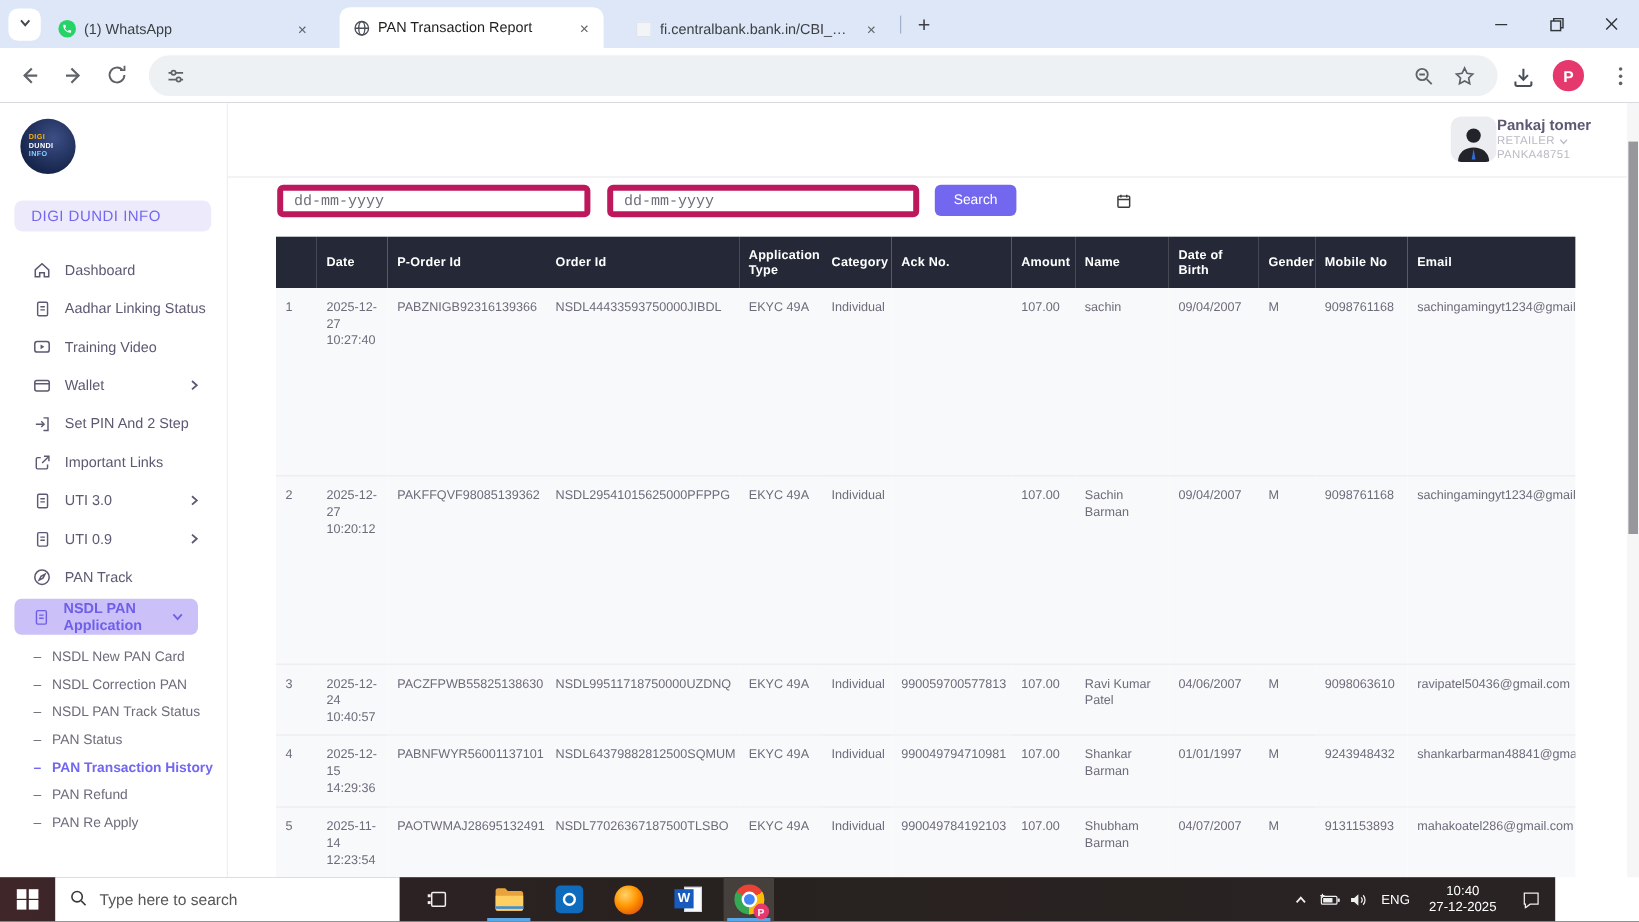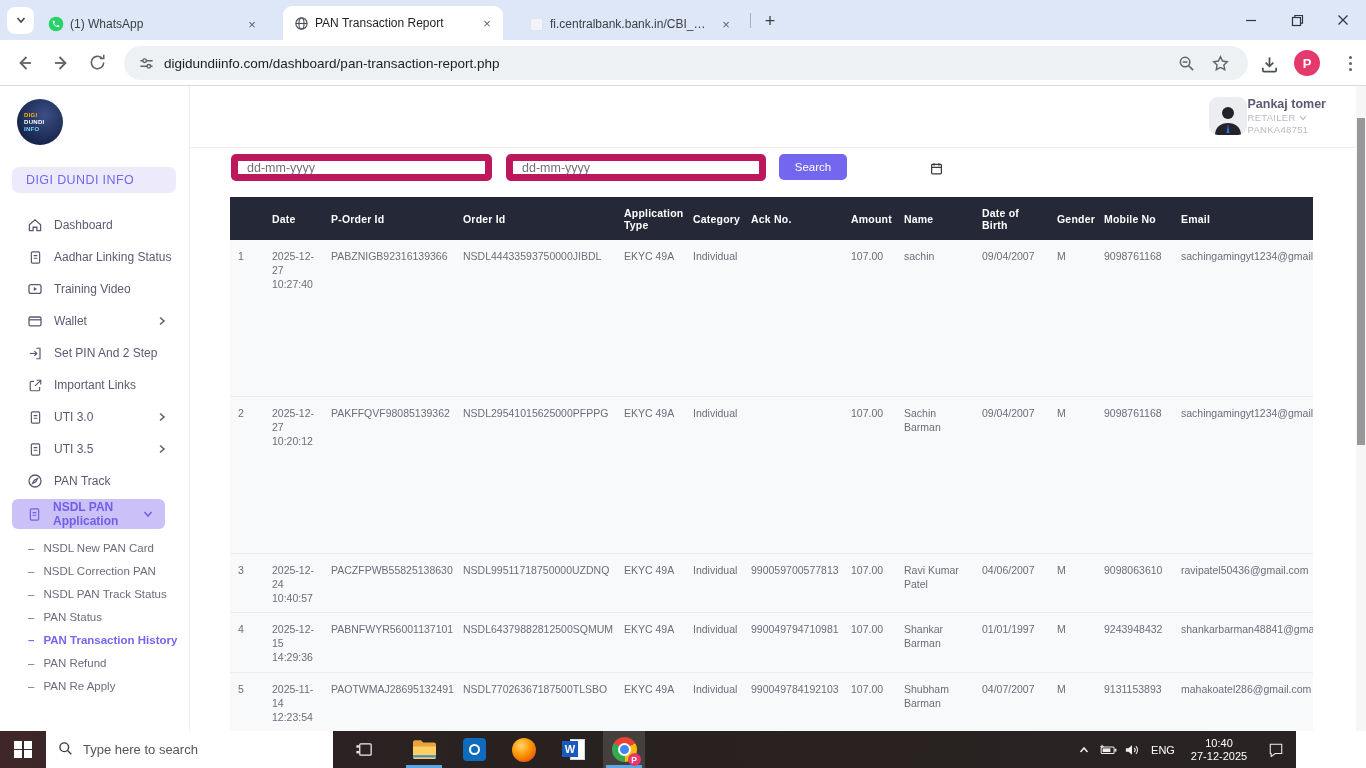--- a/index.html
+++ b/index.html
@@ -54,21 +54,21 @@
   .sub-item.active .dash{color:#7367f0}
 
   
   .main{position:absolute;left:190px;top:0;width:1166px;height:645px;background:#fff}
   .hdr-line{position:absolute;left:0;top:61px;width:1166px;border-top:1px solid #ececf1}
   .userbox{position:absolute;top:11px;right:30px;display:flex;align-items:flex-start;}
   .avatar{width:38px;height:38px;border-radius:9px;background:#ecedf1;overflow:hidden;display:flex;align-items:flex-end;justify-content:center}
   .u-name{font-size:12.5px;font-weight:bold;color:#5e5873}
   .u-sub{font-size:9.5px;color:#b9b9c3;letter-spacing:.3px;margin-top:1px;display:flex;align-items:center;gap:3px}
 
-  .datein{position:absolute;top:68px;height:27px;border:7px solid #be185d;border-radius:5px;font-size:12.5px;color:#70707a;padding:0 30px 0 9px;font-family:Liberation Sans, sans-serif;background:#fff}
+  .datein{position:absolute;top:68px;height:27px;border:5px solid #be185d;border-radius:5px;font-size:12.5px;color:#70707a;padding:0 30px 0 9px;font-family:Liberation Mono, monospace;background:#fff}
   .datein::placeholder{color:#70707a;opacity:1}
   .cal-ic{position:absolute;top:75px;color:#3a3a3a}
   .searchbtn{position:absolute;left:589px;top:68px;width:68px;height:26px;background:#7367f0;color:#fff;font-size:11.5px;border:none;border-radius:5px;font-family:"Liberation Sans",sans-serif;cursor:pointer}
 
   
   .tblwrap{position:absolute;left:40px;top:111px;width:1083px;overflow:hidden}
   table{border-collapse:collapse;table-layout:fixed;width:1083px}
   thead th{background:#252836;color:#fff;font-size:10.5px;font-weight:bold;text-align:left;vertical-align:middle;padding:6px 6px 6px 8px;height:43px;letter-spacing:.2px}
   tbody td{font-size:10.5px;color:#6e6b7b;vertical-align:top;padding:9px 6px 4px 8px;background:#f8f9fa;border-bottom:1px solid #ebecef;line-height:14px}
   tbody td:nth-child(3),tbody td:nth-child(4),tbody td:nth-child(5),
@@ -189,21 +189,20 @@
         </svg></span>
 
     <div class="addressbar">
       <span style="margin-left:15px;display:flex">
         <svg width="15" height="15" viewBox="0 0 16 16" fill="none" stroke="#5f6368" stroke-width="1.5">
             <path d="M1.5 5h13M1.5 11h13"></path>
             <circle cx="6" cy="5" r="1.9" fill="#eef1f4"></circle>
             <circle cx="10.5" cy="11" r="1.9" fill="#eef1f4"></circle>
           </svg>
       </span>
-      <span class="url">digidundiinfo.com/dashboard/pan-transaction-report.php</span>
     </div>
 
     <span class="bar-right-ic" style="left:1178px"><svg width="17" height="17" viewBox="0 0 18 18" fill="none" stroke="#5f6368" stroke-width="1.6">
           <circle cx="7.5" cy="7.5" r="5"></circle>
           <path d="M11.5 11.5L16 16"></path>
           <path d="M5 7.5h5"></path>
         </svg></span>
     <span class="bar-right-ic" style="left:1212px"><svg width="17" height="17" viewBox="0 0 18 18" fill="none" stroke="#5f6368" stroke-width="1.5">
           <path d="M9 1.8l2.2 4.6 5 .7-3.6 3.5.9 5-4.5-2.4-4.5 2.4.9-5L1.8 7.1l5-.7z"></path>
         </svg></span>
@@ -305,21 +304,21 @@
               </svg>
             </span>
         </div>
         <div class="nav-item">
           <span class="nav-ic">
               <svg width="15" height="15" viewBox="0 0 20 20" fill="none" stroke="currentColor" stroke-width="1.6">
                 <rect x="4.5" y="2.5" width="11" height="15" rx="1.5"></rect>
                 <path d="M7.5 7.5h5M7.5 11h5"></path>
               </svg>
             </span>
-          <span>UTI 3.5</span>
+          <span>UTI 0.9</span>
           <span class="nav-chev">
               <svg width="10" height="10" viewBox="0 0 10 10" fill="none" stroke="currentColor" stroke-width="1.5">
                 <path d="M3 1.5L7 5 3 8.5"></path>
               </svg>
             </span>
         </div>
         <div class="nav-item">
           <span class="nav-ic">
               <svg width="16" height="16" viewBox="0 0 20 20" fill="none" stroke="currentColor" stroke-width="1.6">
                 <circle cx="10" cy="10" r="7.5"></circle>

